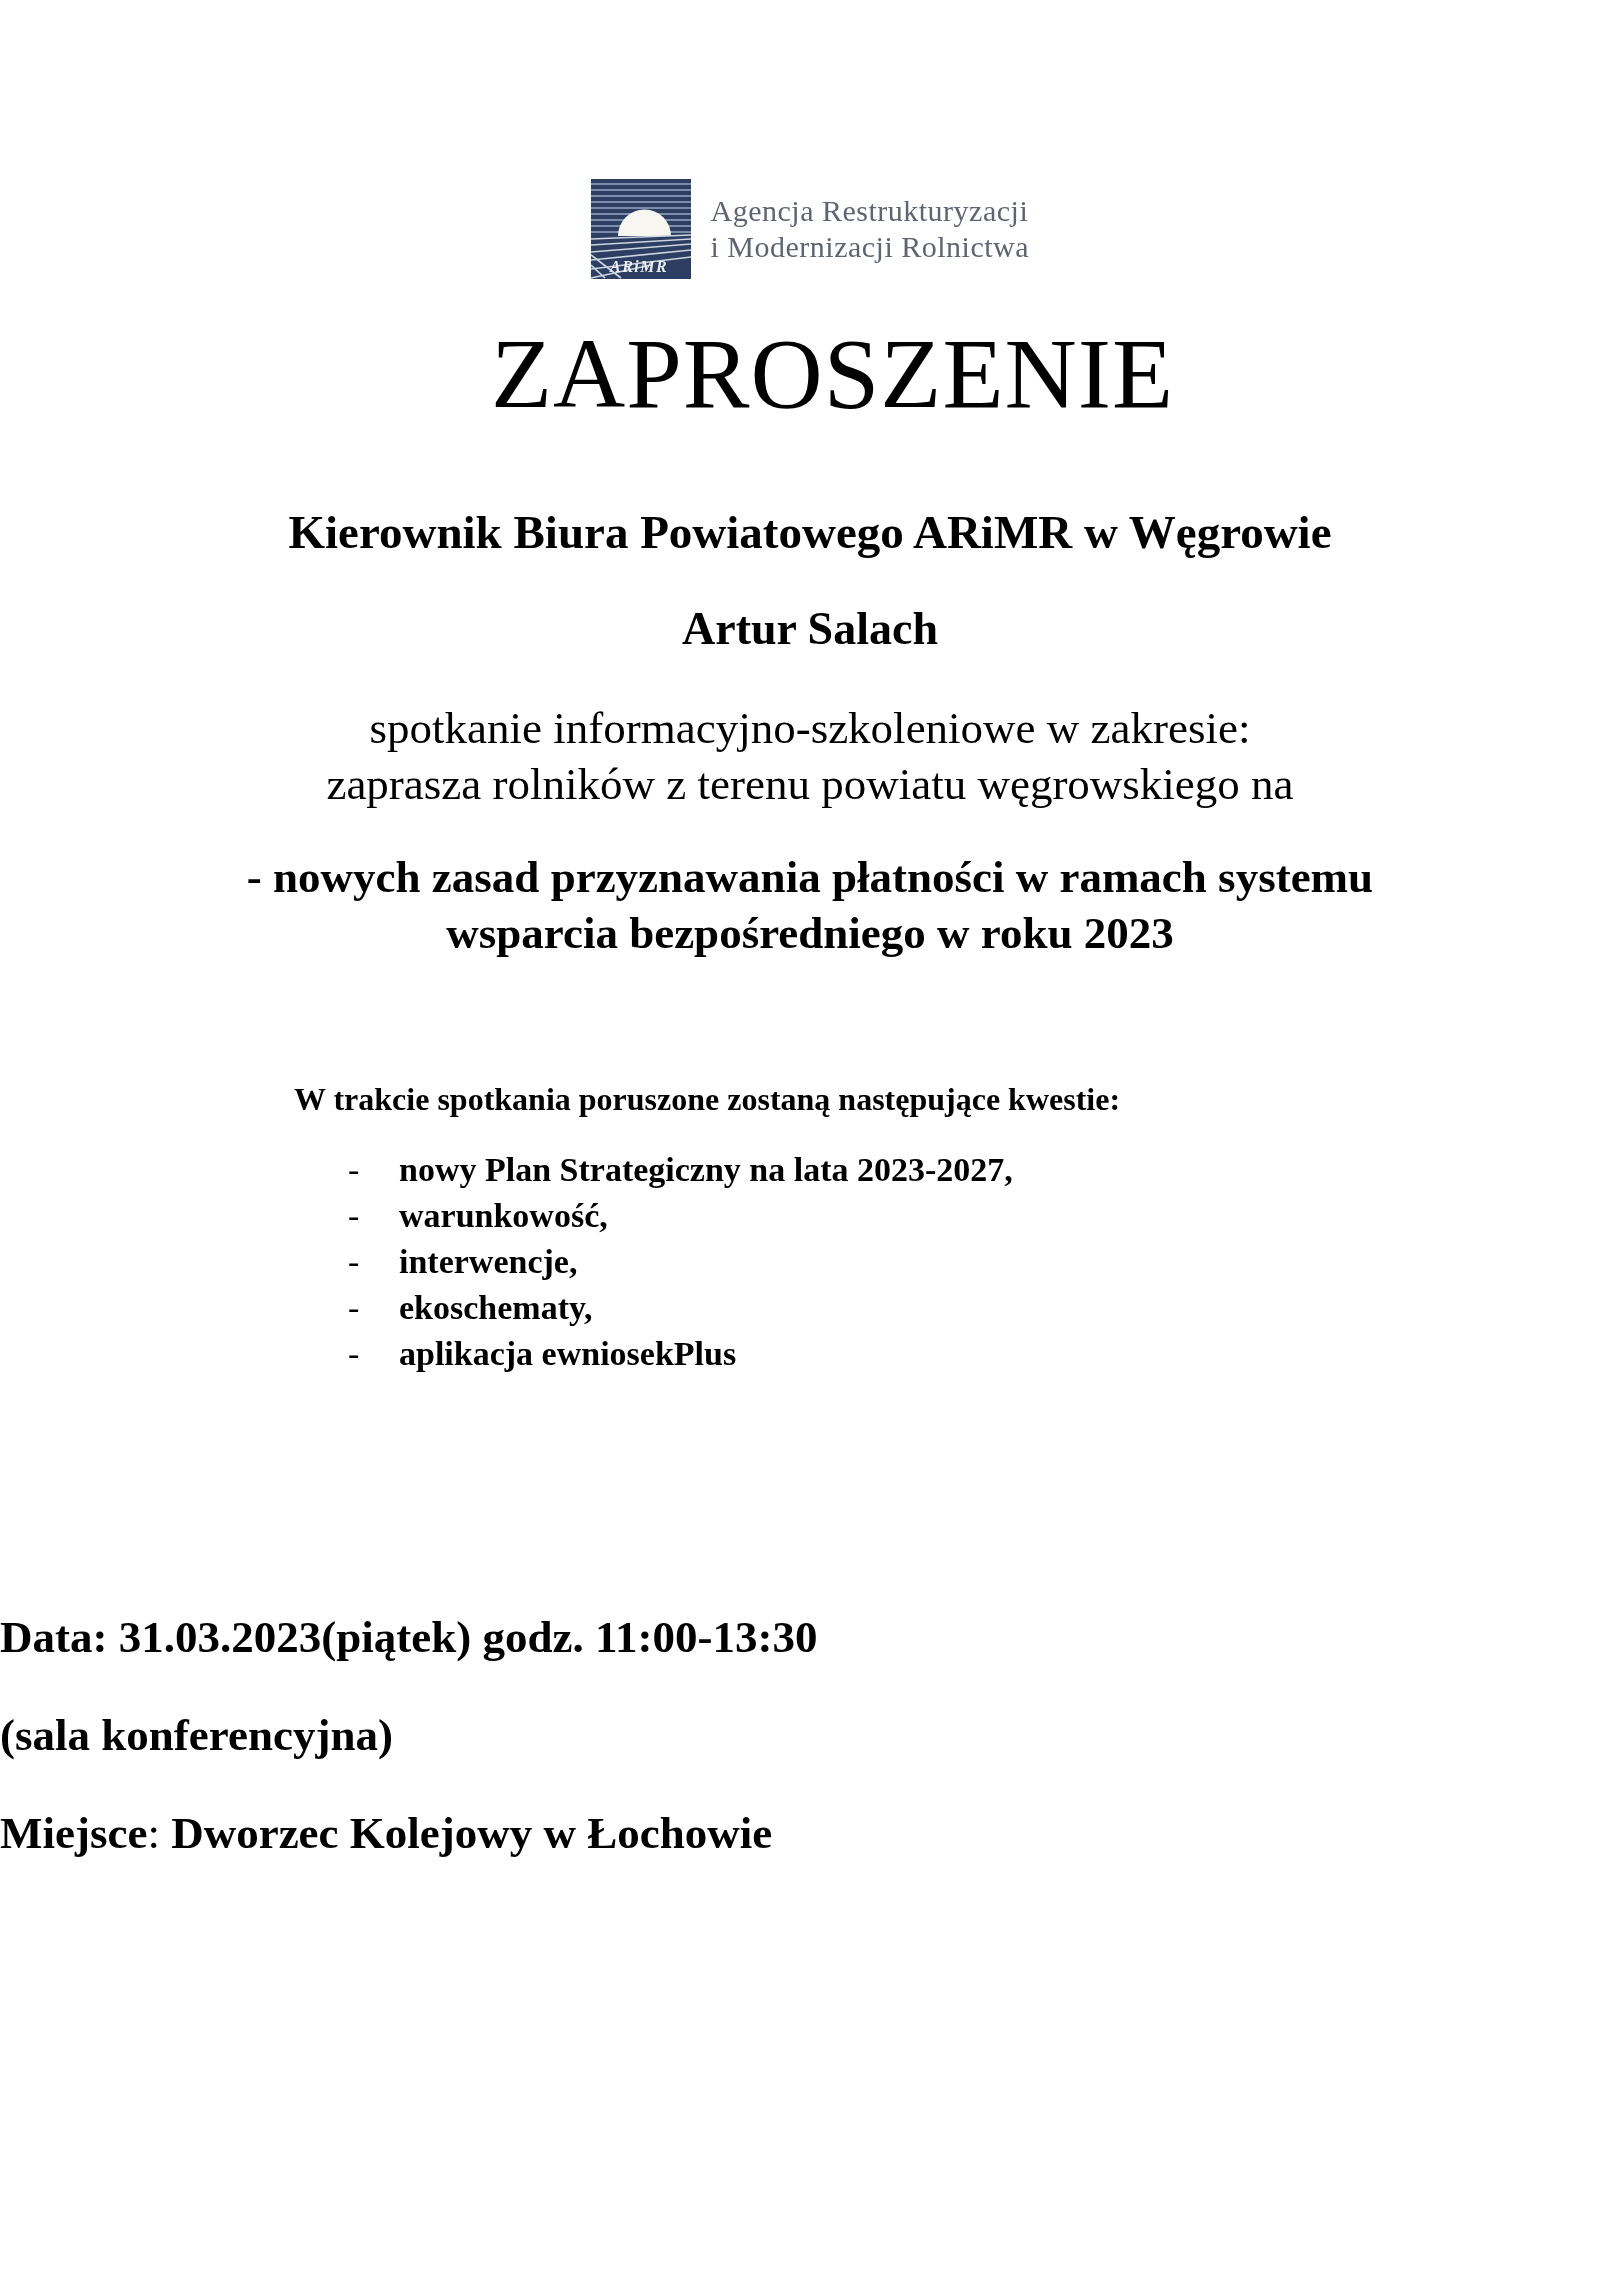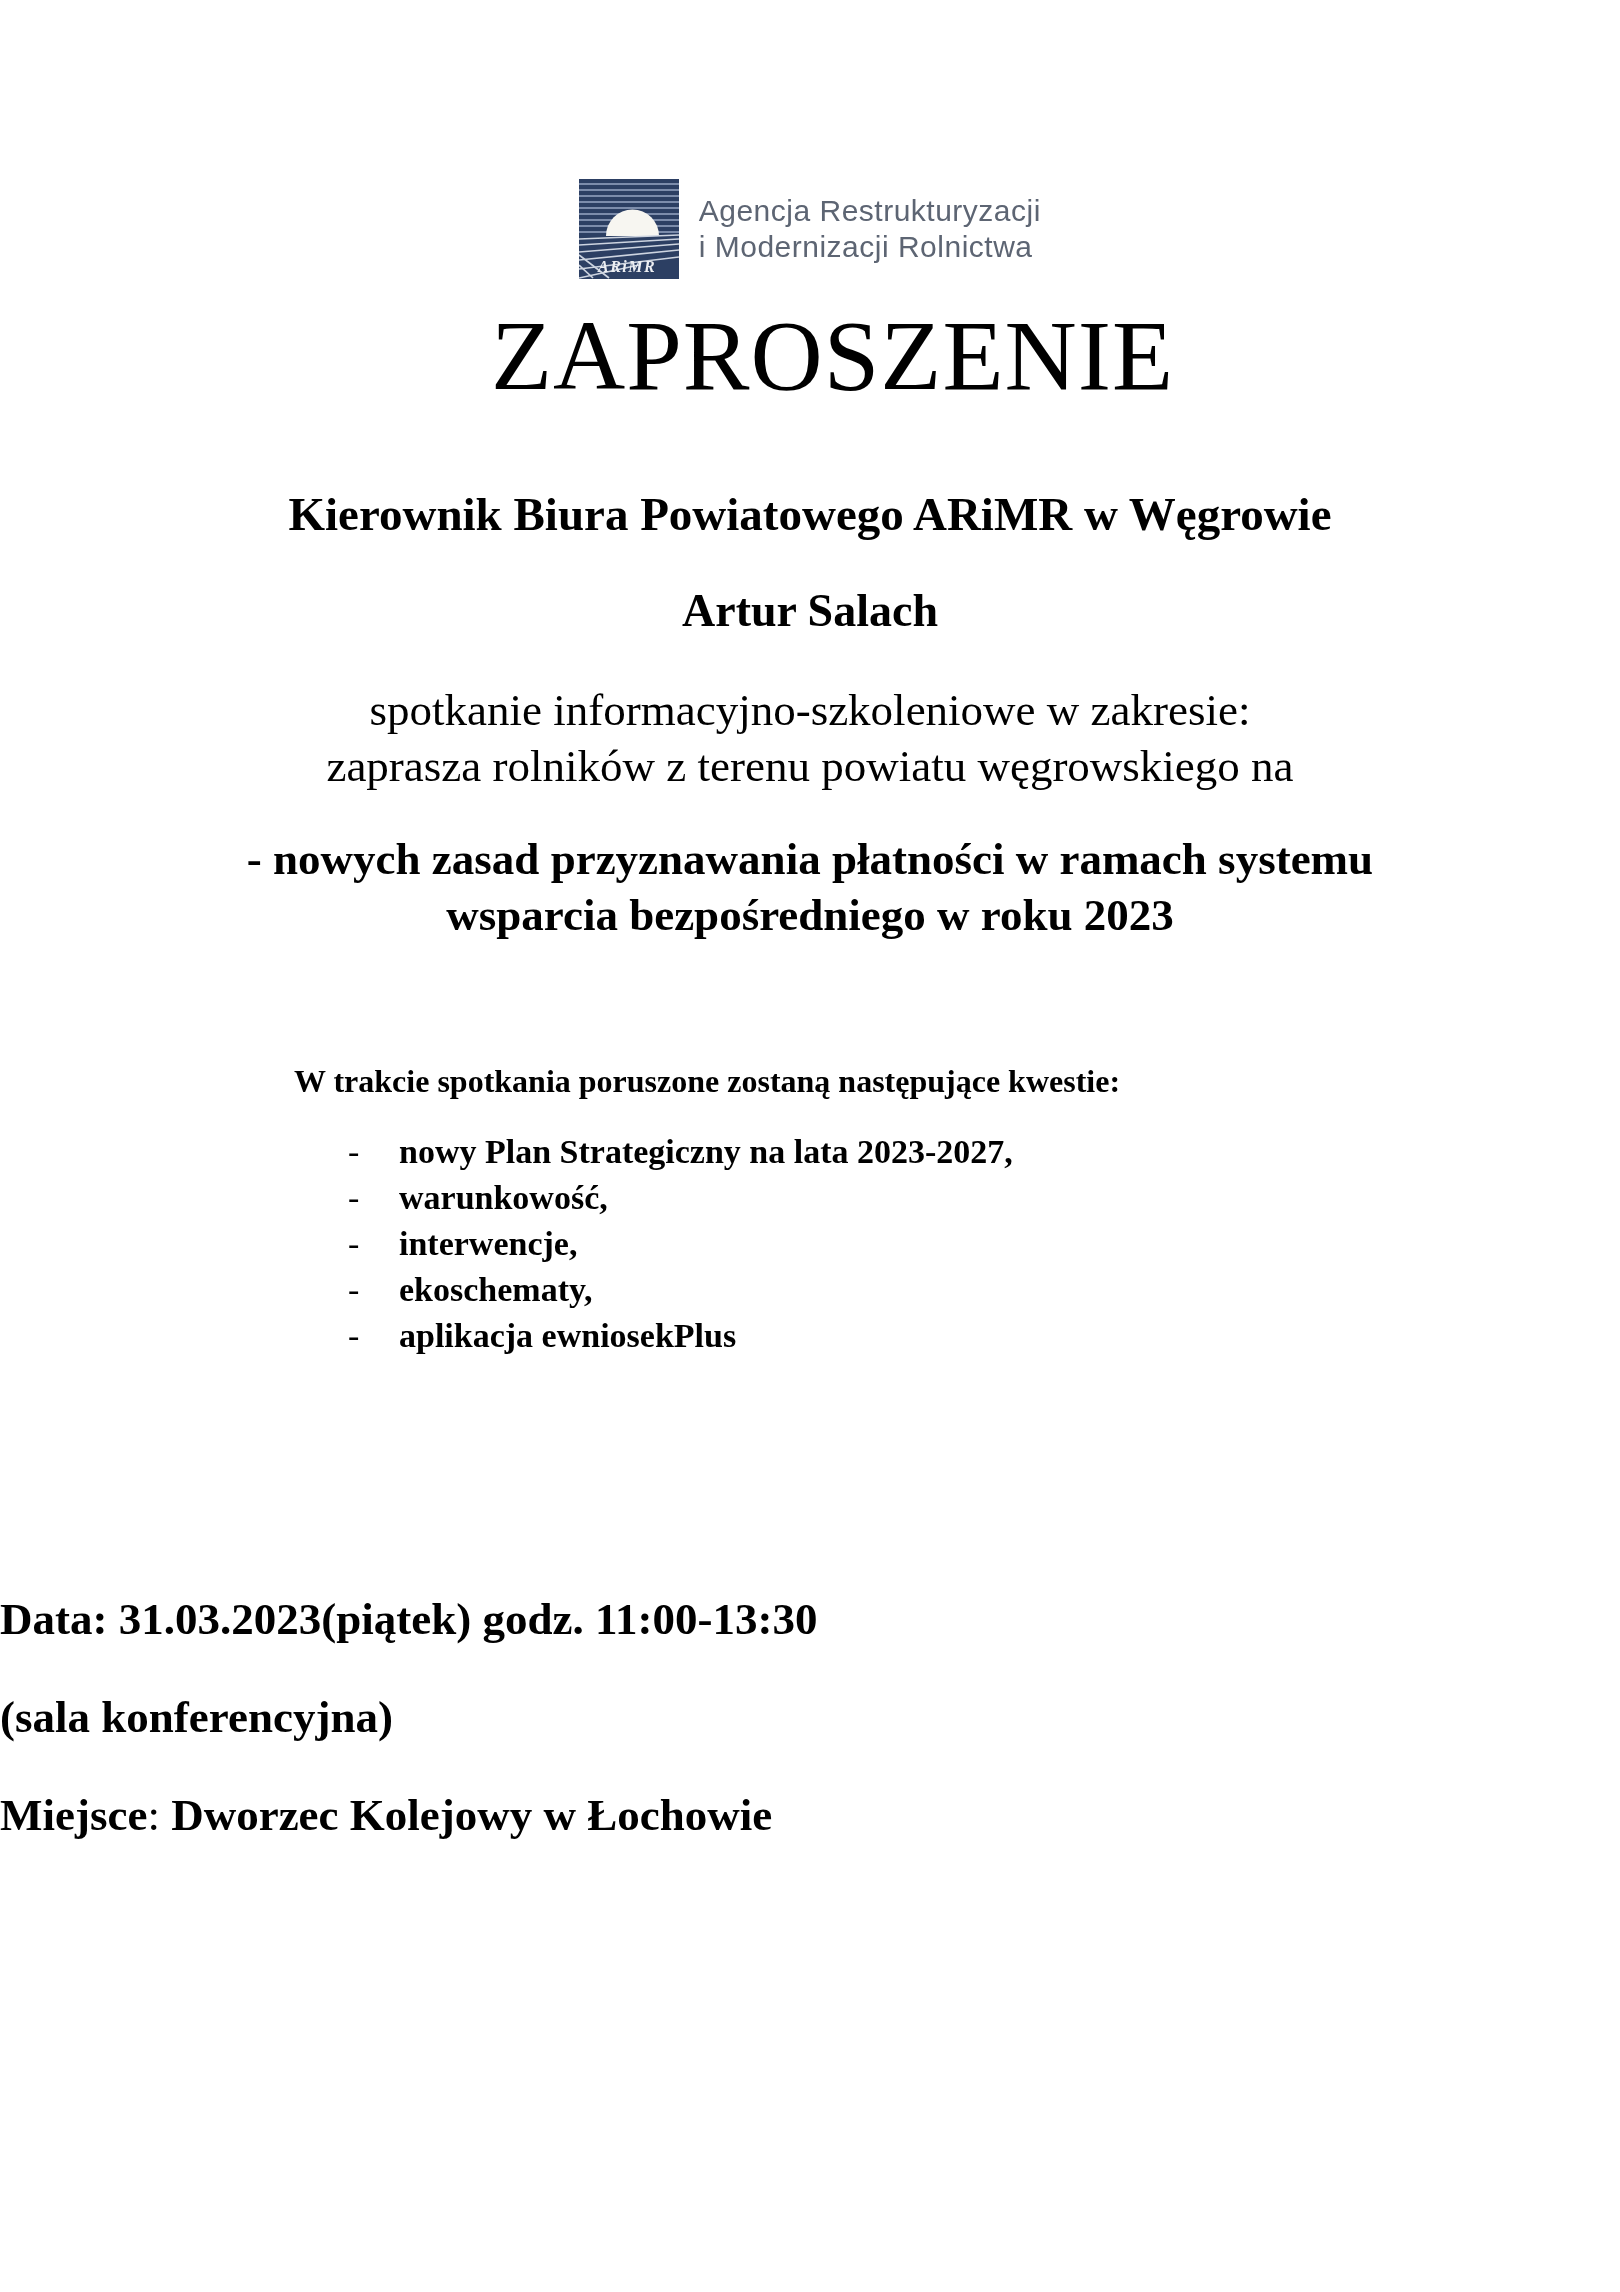--- a/index.html
+++ b/index.html
@@ -23,29 +23,29 @@
     justify-content: center;
     align-items: center;
   }
   .logo-mark {
     width: 100px;
     height: 100px;
     flex: 0 0 auto;
   }
   .org-name {
     margin-left: 19.6px;
-    font-family: Liberation Sans, sans-serif;
+    font-family: Liberation Serif, serif;
     font-size: 30px;
     line-height: 36px;
     color: #5d6573;
     letter-spacing: 0.5px;
   }
   
   .doc-title {
-    margin-top: 23px;
+    margin-top: 41px;
     text-align: center;
     font-size: 100px;
     line-height: 108px;
     font-weight: 400;
     letter-spacing: 1px;
     padding-left: 45px;
   }
   
   .heading-bold {
     margin-top: 77px;

